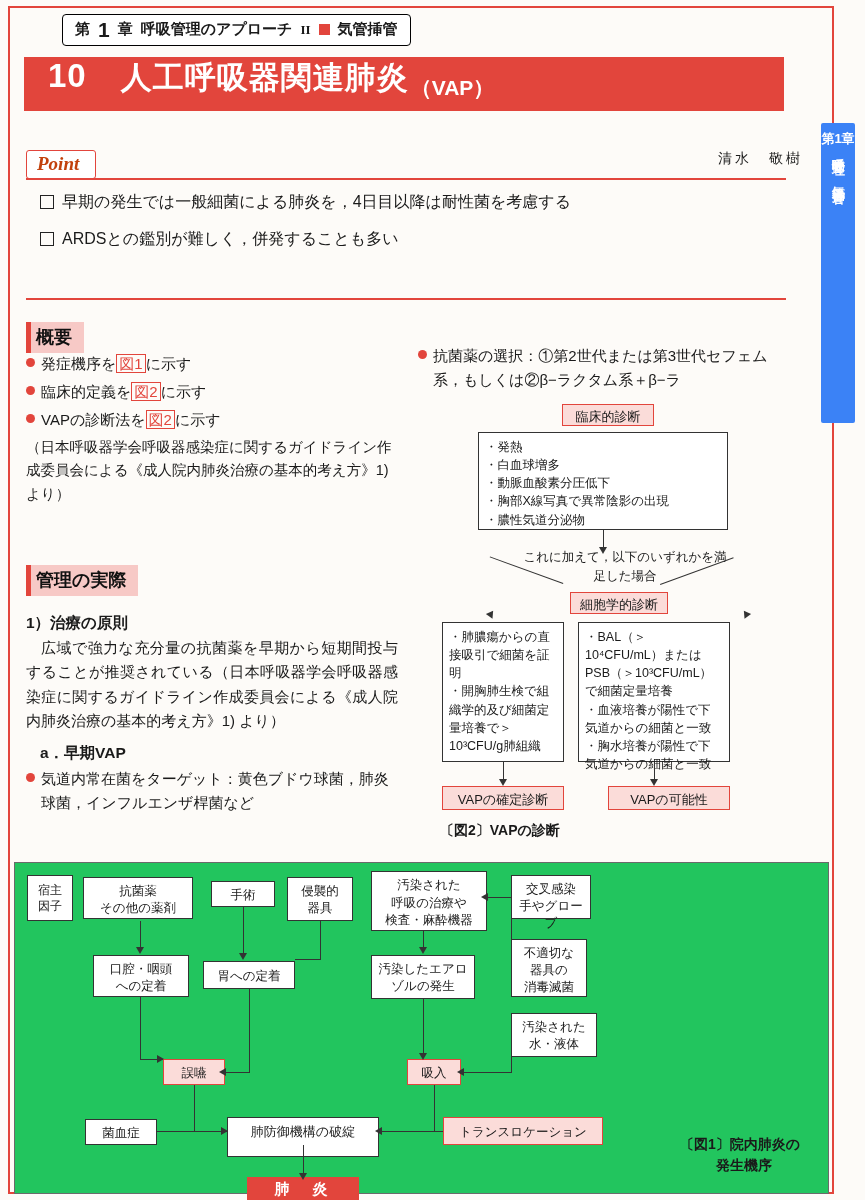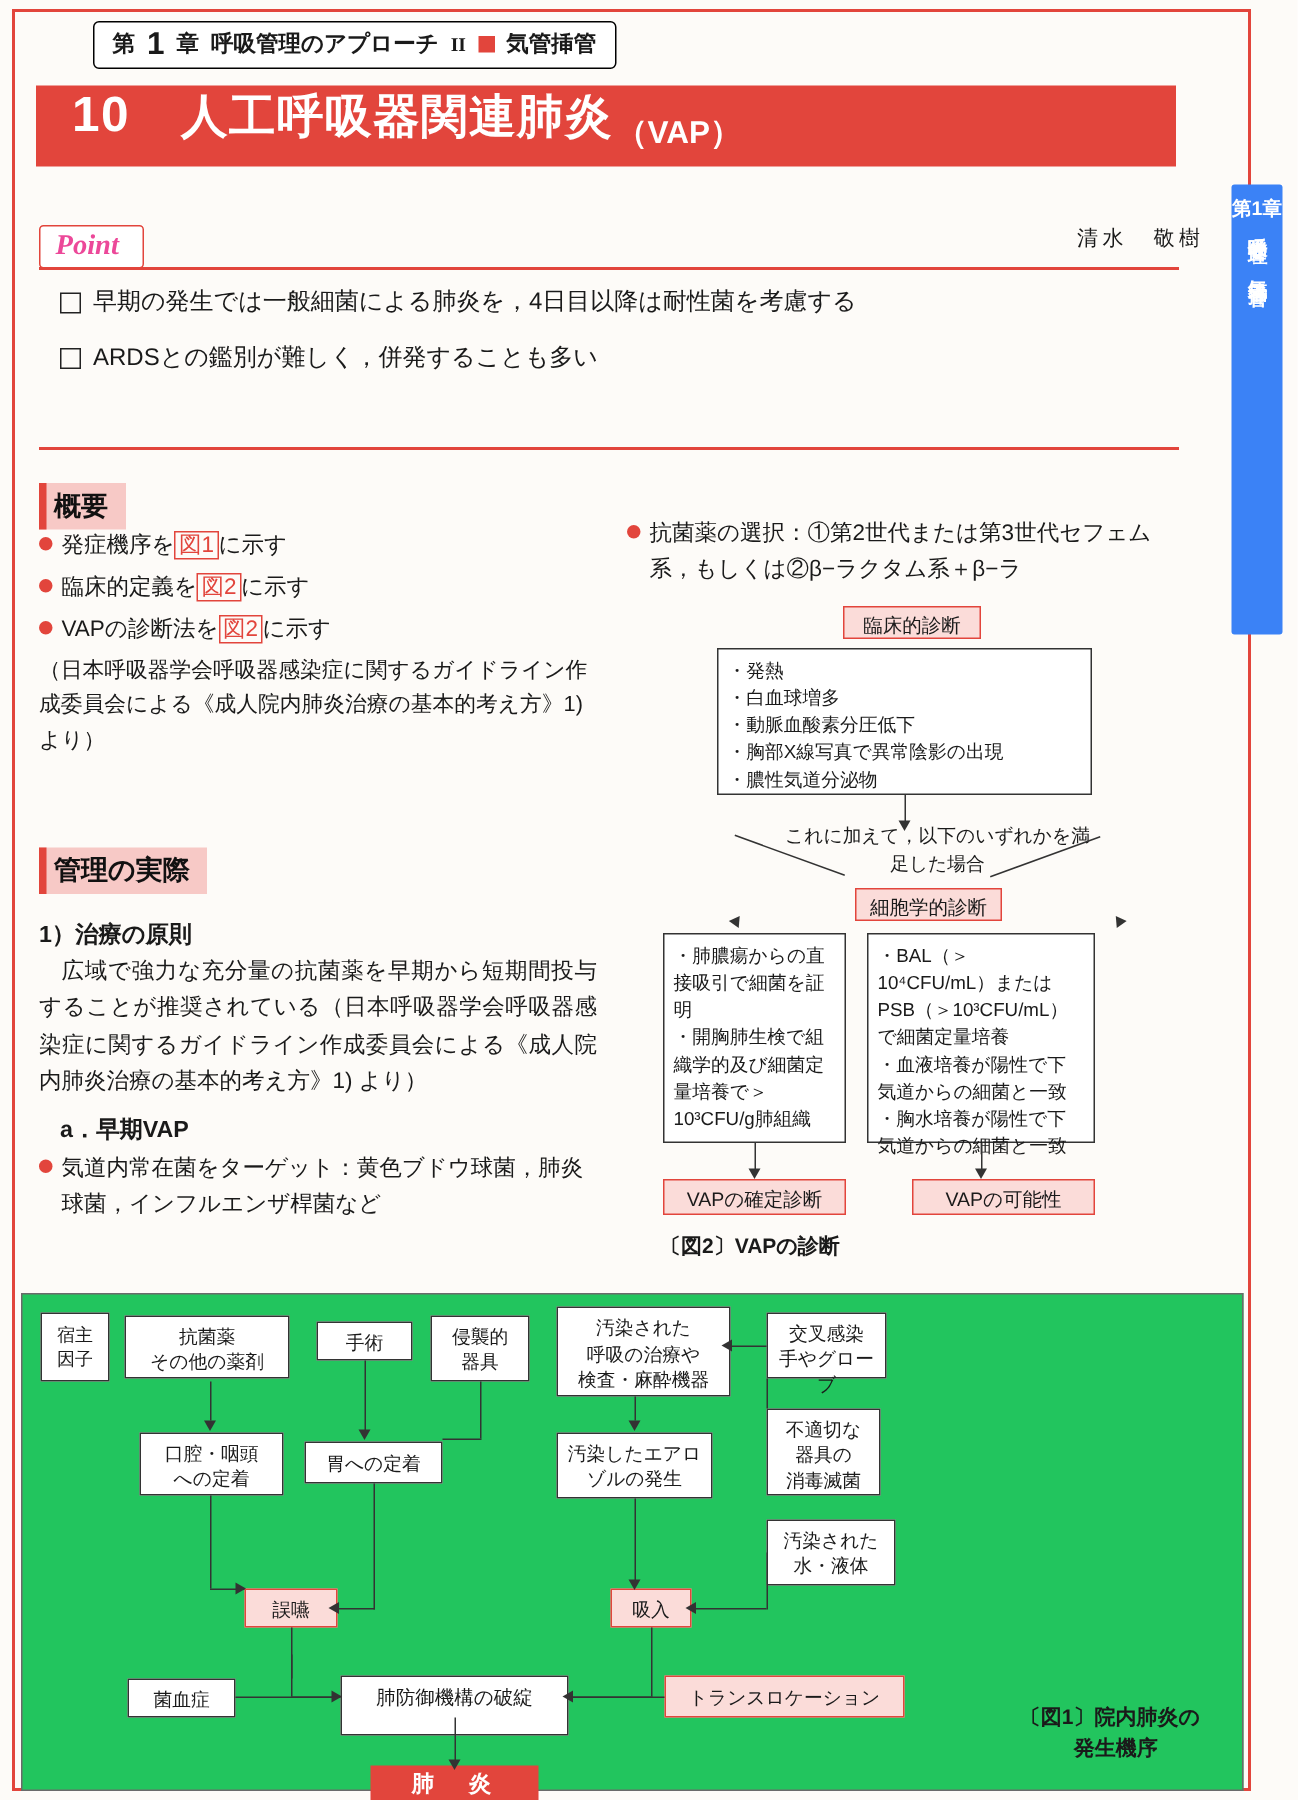--- a/index.html
+++ b/index.html
@@ -79,21 +79,21 @@
     font-family:"Liberation Sans", sans-serif;
     font-size:14px;letter-spacing:3px;
   }
 
   
   .point-tag{
     position:absolute;left:26px;top:150px;
     border:1.5px solid #e2453c;border-radius:3px;
     padding:2px 16px 3px 10px;background:#fff;
     font-family:"Liberation Serif", serif;
-    font-style:italic;font-weight:bold;font-size:19px;color:#ec4899;
+    font-style:italic;font-weight:bold;font-size:19px;color:#c2410c;
   }
   .point-rule{
     position:absolute;left:26px;top:178px;width:760px;height:2px;background:#e2453c;
   }
   .point-rule2{
     position:absolute;left:26px;top:298px;width:760px;height:2px;background:#e2453c;
   }
   .point-list{
     position:absolute;left:40px;top:190px;width:740px;
   }

